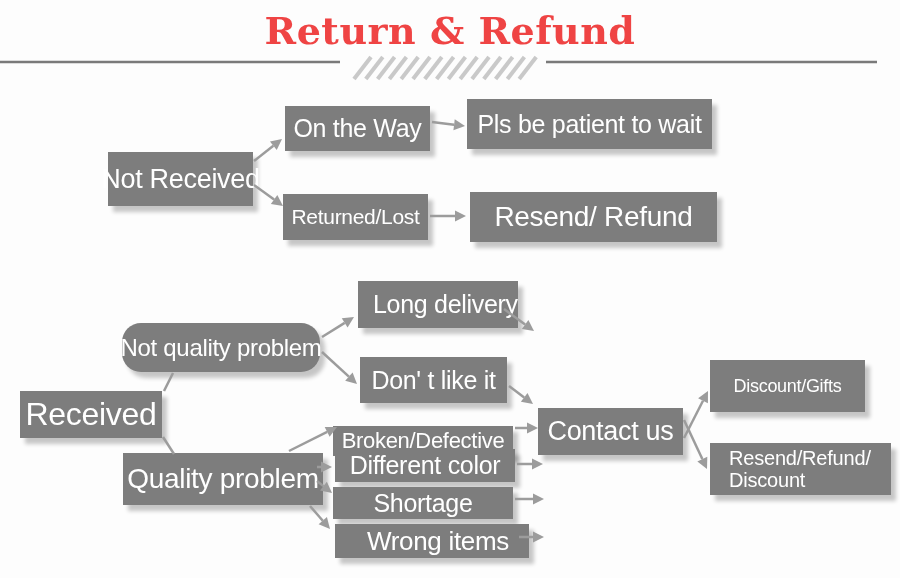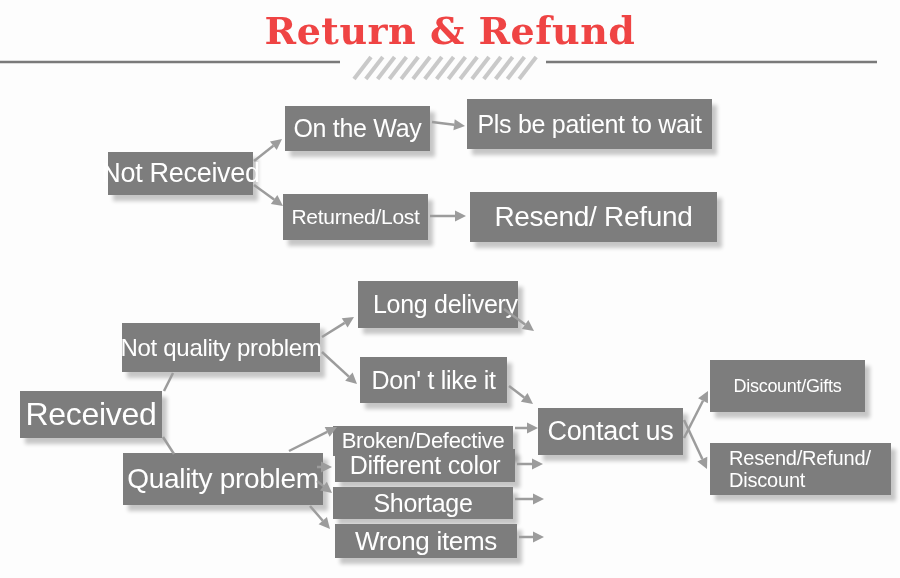--- a/index.html
+++ b/index.html
@@ -46,37 +46,37 @@
     pointer-events:none;
   }
 </style>
 </head>
 <body>
 
 <div class="stage">
 
   <div class="title">Return &amp; Refund</div>
 
-  <div class="node" style="left:108px;top:152px;width:145px;height:43px;font-size:27px;">Not Received</div>
+  <div class="node" style="left:108px;top:152px;width:145px;height:54px;font-size:27px;">Not Received</div>
   <div class="node" style="left:285px;top:106px;width:145px;height:45px;font-size:25px;">On the Way</div>
   <div class="node" style="left:467px;top:99px;width:245px;height:50px;font-size:25px;">Pls be patient to wait</div>
   <div class="node" style="left:283px;top:194px;width:145px;height:46px;font-size:21px;">Returned/Lost</div>
   <div class="node" style="left:470px;top:192px;width:247px;height:50px;font-size:28px;">Resend/ Refund</div>
 
-  <div class="node" style="left:122px;top:323px;width:198px;height:49px;font-size:24px;">Not quality problem</div>
+  <div class="node" style="left:122px;top:323px;width:198px;height:49px;font-size:24px;border-radius:19px;">Not quality problem</div>
   <div class="node" style="left:20px;top:391px;width:142px;height:47px;font-size:32px;">Received</div>
   <div class="node" style="left:123px;top:453px;width:200px;height:52px;font-size:28px;">Quality problem</div>
 
   <div class="node flush" style="left:358px;top:281px;width:145px;height:47px;font-size:25px;">Long delivery</div>
   <div class="node" style="left:360px;top:357px;width:147px;height:46px;font-size:25px;">Don' t like it</div>
 
   <div class="node" style="left:333px;top:426px;width:180px;height:30px;font-size:22px;">Broken/Defective</div>
   <div class="node" style="left:335px;top:449px;width:180px;height:33px;font-size:25px;">Different color</div>
   <div class="node" style="left:333px;top:487px;width:180px;height:32px;font-size:25px;">Shortage</div>
-  <div class="node" style="left:335px;top:524px;width:182px;height:34px;font-size:26px;">Wrong items</div>
+  <div class="node" style="left:335px;top:524px;width:182px;height:34px;font-size:26px;padding-left:12px;">Wrong items</div>
 
   <div class="node" style="left:538px;top:408px;width:145px;height:47px;font-size:27px;">Contact us</div>
   <div class="node" style="left:710px;top:360px;width:155px;height:52px;font-size:18px;text-align:right;">Discount/Gifts</div>
   <div class="node twoline" style="left:710px;top:443px;width:162px;height:52px;font-size:20px;">
     <span>Resend/Refund/</span>
     <span>Discount</span>
   </div>
 
   <svg class="overlay" id="overlay" viewBox="0 0 900 578" xmlns="http://www.w3.org/2000/svg">
 

